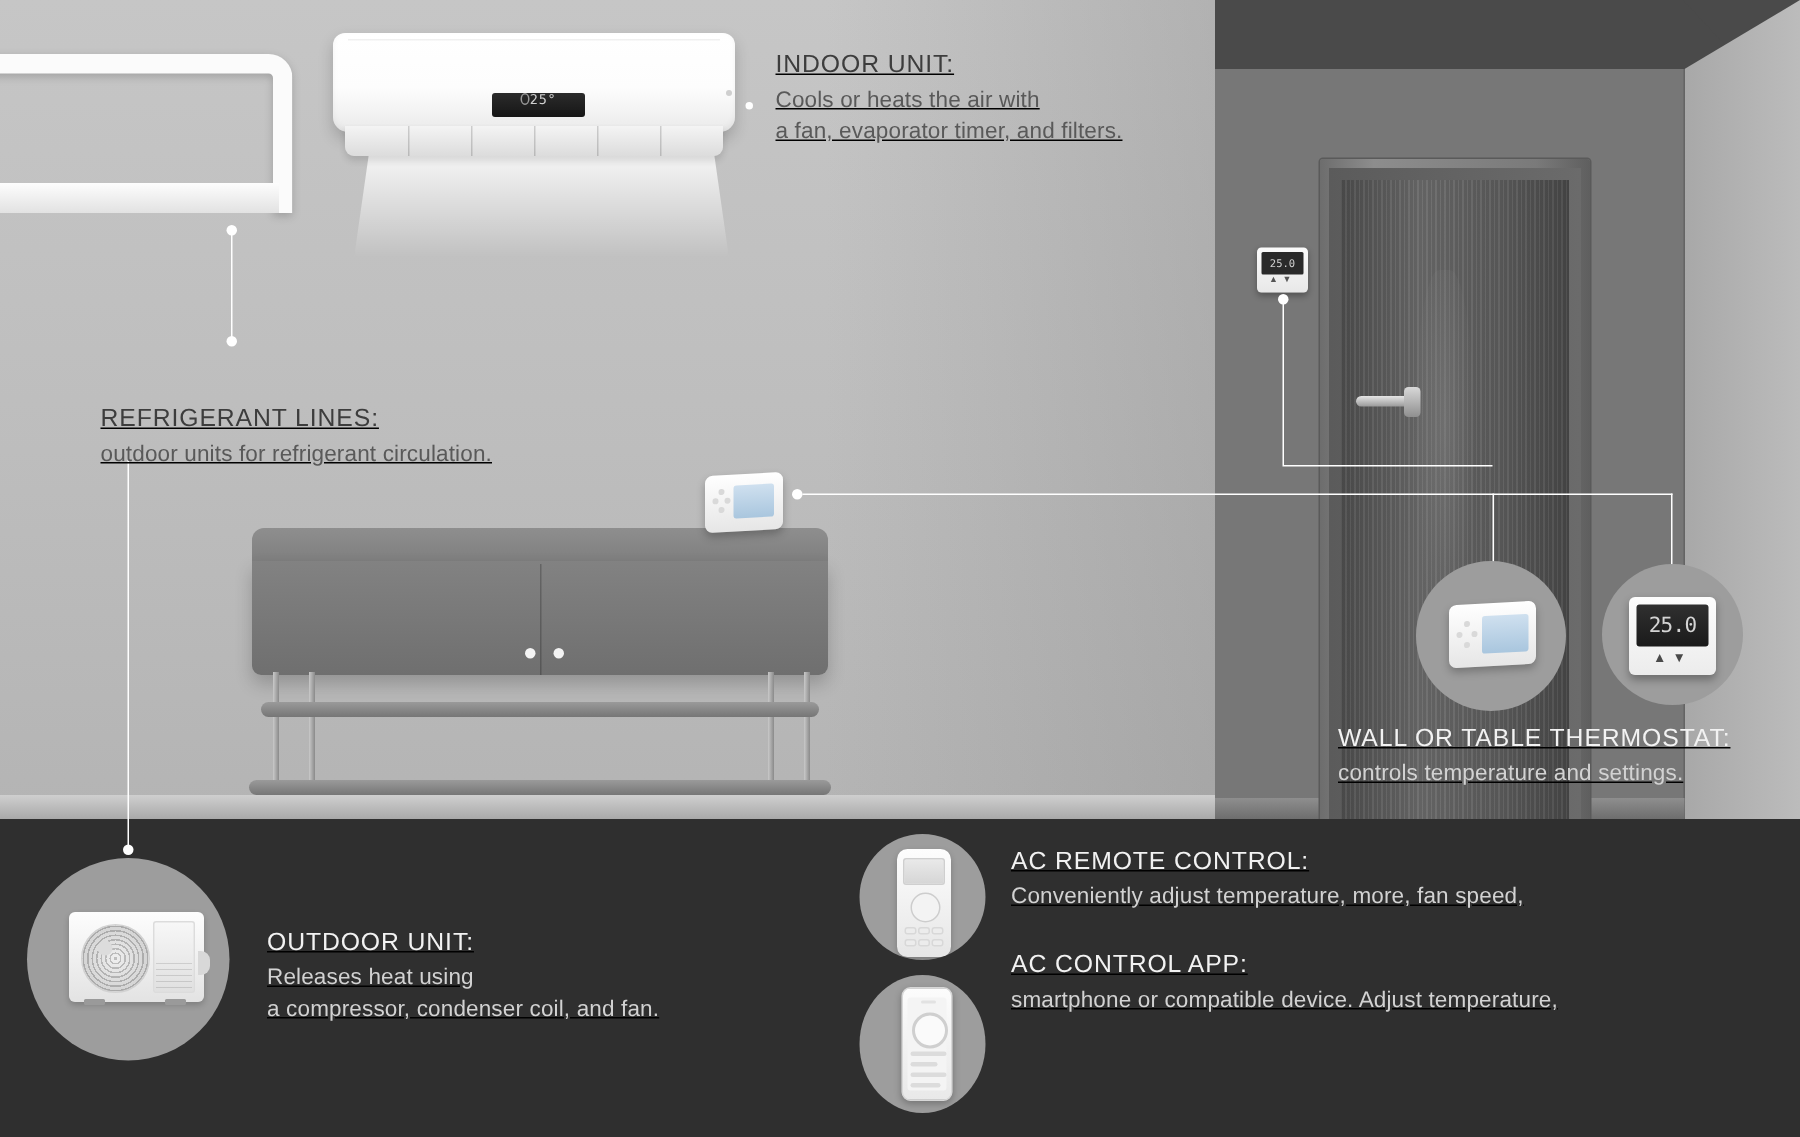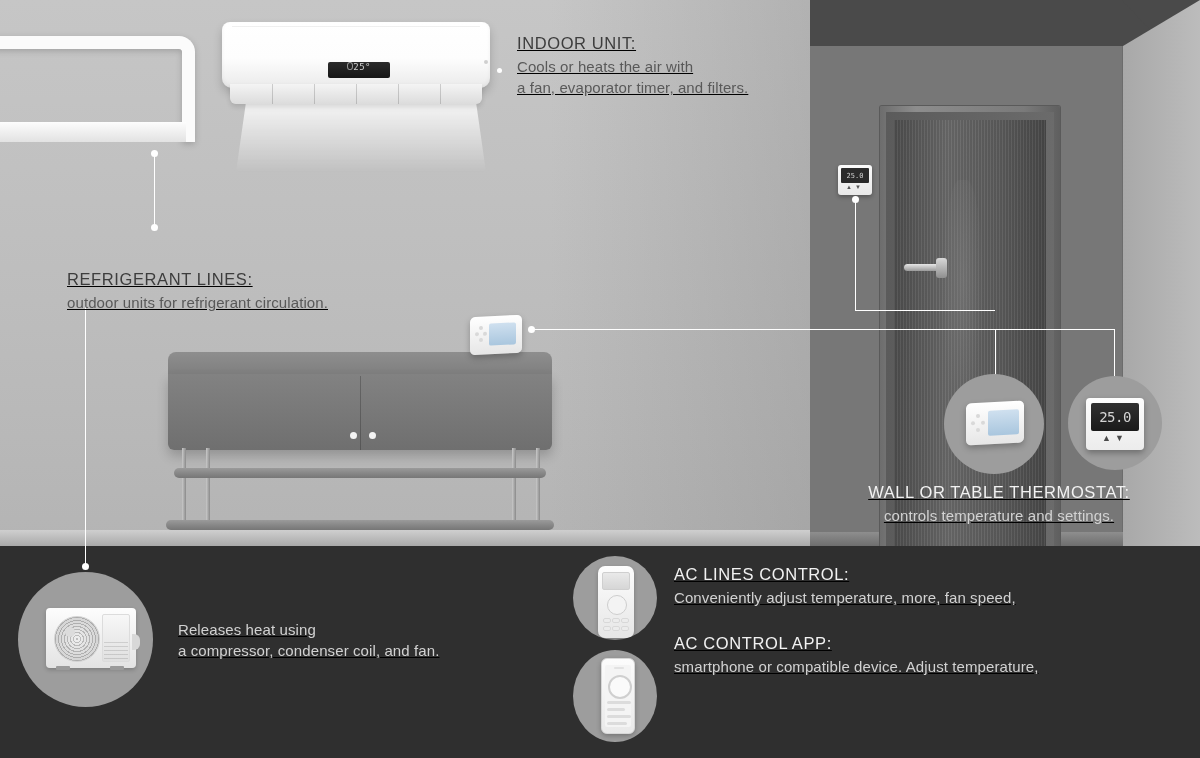--- a/index.html
+++ b/index.html
@@ -322,32 +322,33 @@
     <p class="ttl">INDOOR UNIT:</p>
     <p class="desc">Cools or heats the air with</p>
     <p class="desc">a fan, evaporator timer, and filters.</p>
   </div>
 
   <div class="label on-light" style="left:67px;top:238px;width:400px;margin-top:32px;">
     <p class="ttl">REFRIGERANT LINES:</p>
     <p class="desc">outdoor units for refrigerant circulation.</p>
   </div>
 
-  <div class="label on-dark" style="left:849px;top:483px;width:300px;text-align:center;">
+  <div class="label on-dark" style="left:892px;top:483px;width:300px;text-align:left;">
     <p class="ttl">WALL OR TABLE THERMOSTAT:</p>
     <p class="desc">controls temperature and settings.</p>
   </div>
 
   <div class="label on-dark" style="left:178px;top:619px;width:380px;">
+    <p class="ttl">OUTDOOR UNIT:</p>
     <p class="desc">Releases heat using</p>
     <p class="desc">a compressor, condenser coil, and fan.</p>
   </div>
 
   <div class="label on-dark" style="left:674px;top:565px;width:470px;">
-    <p class="ttl">AC LINES CONTROL:</p>
+    <p class="ttl">AC REMOTE CONTROL:</p>
     <p class="desc">Conveniently adjust temperature, more, fan speed,</p>
   </div>
 
   <div class="label on-dark" style="left:674px;top:634px;width:490px;">
     <p class="ttl">AC CONTROL APP:</p>
     <p class="desc">smartphone or compatible device. Adjust temperature,</p>
   </div>
 
 </div>
 

